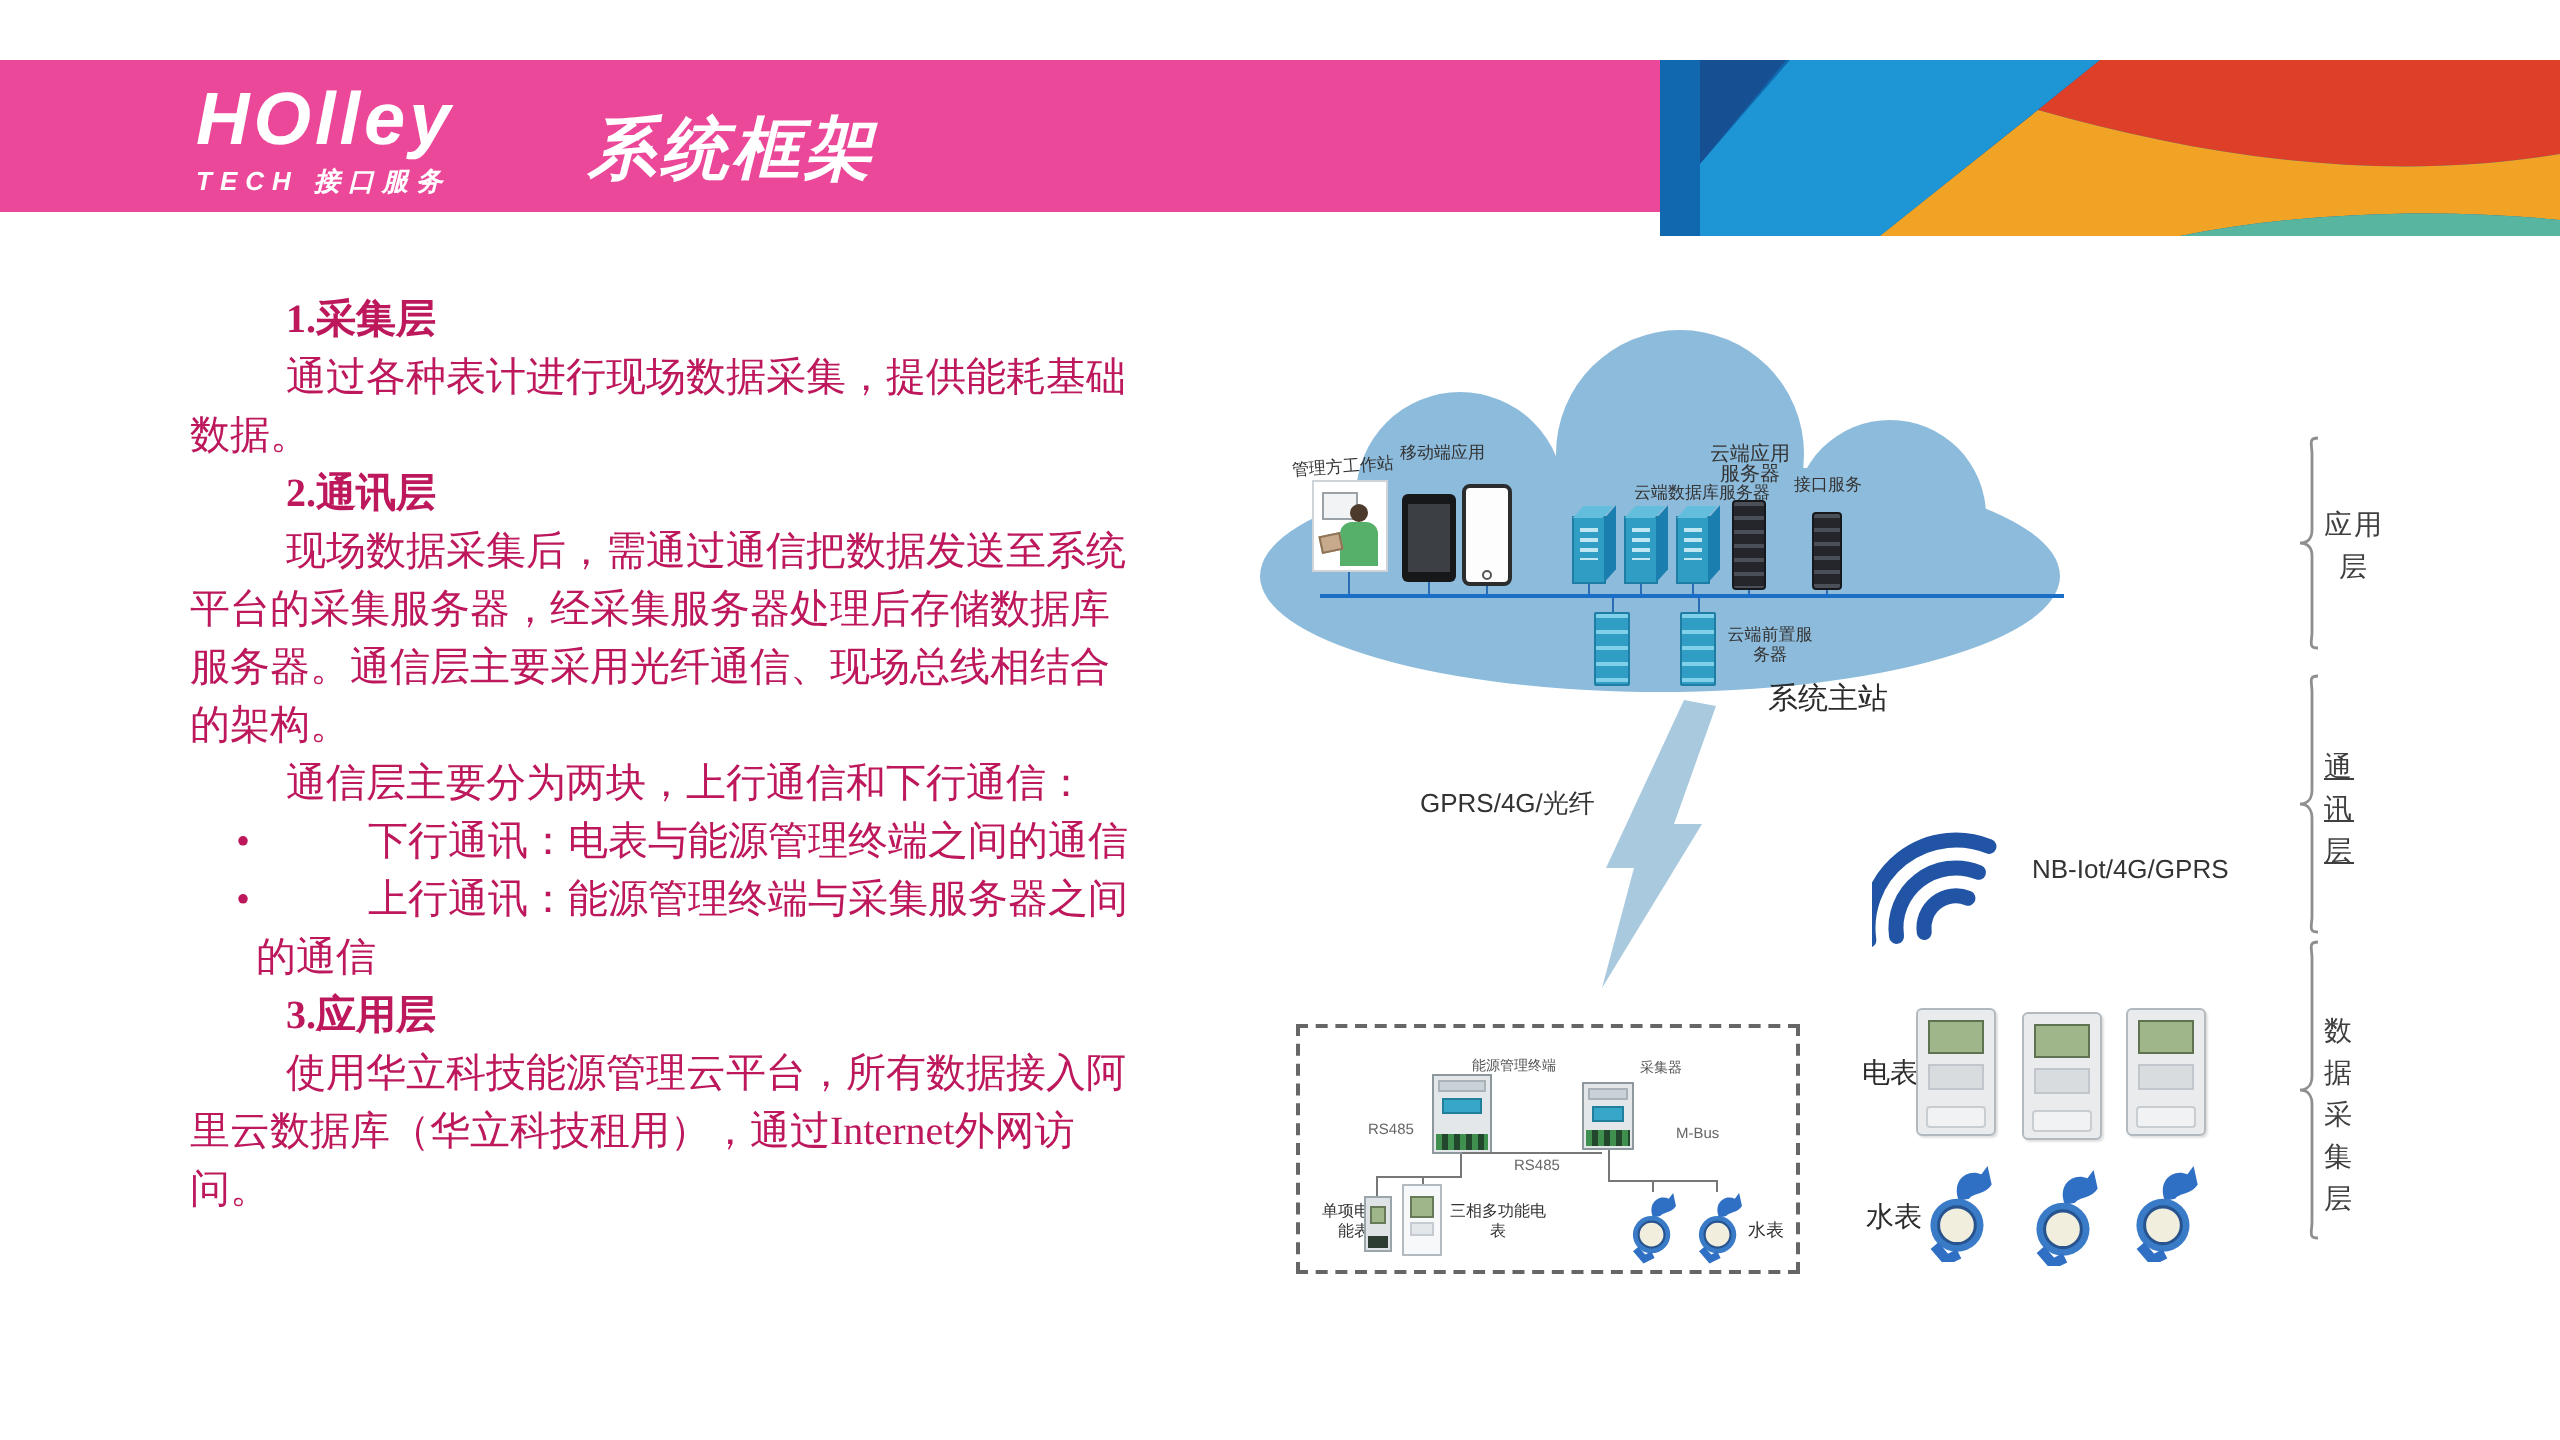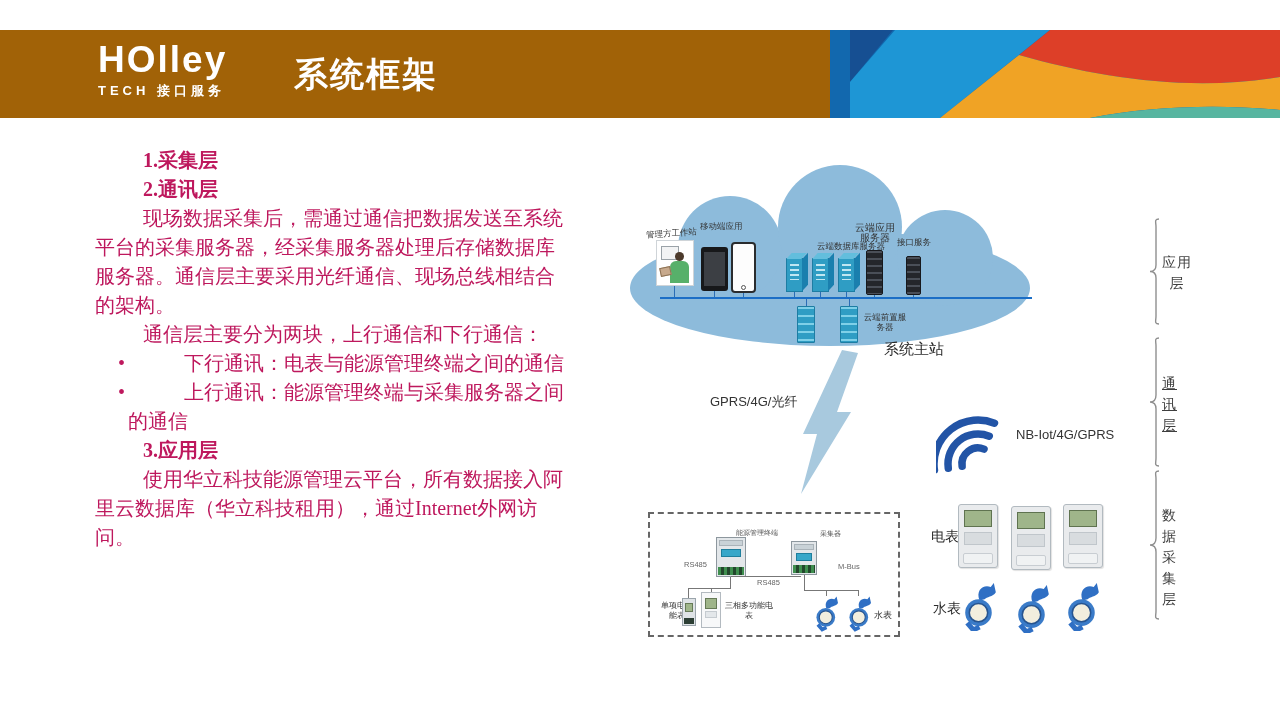--- a/index.html
+++ b/index.html
@@ -1,21 +1,21 @@
 <!DOCTYPE html>
 <html><head>
 <meta charset="utf-8">
 <style>
   * { margin:0; padding:0; box-sizing:border-box; }
   html,body { width:1280px; height:720px; background:#fff; overflow:hidden; }
   .slide { position:relative; width:1280px; height:720px; background:#fff;
            font-family:"Liberation Sans", sans-serif; }
 
   
-  .header { position:absolute; left:0; top:30px; width:1280px; height:88px; background:#a16207; }
+  .header { position:absolute; left:0; top:30px; width:1280px; height:76px; background:#ec4899;font-style:italic; }
   .header-art { position:absolute; right:0; top:0; width:450px; height:88px; }
   .logo { position:absolute; left:98px; top:10px; color:#fff; }
   .logo-main { font-size:37px; font-weight:bold; letter-spacing:2px; line-height:40px;
                font-family:"Liberation Sans", sans-serif; }
   .logo-sub { font-size:13px; font-weight:bold; letter-spacing:4px; margin-top:2px; }
   .page-title { position:absolute; left:294px; top:22px; color:#fff; font-size:34px;
                 font-weight:bold; letter-spacing:2px; }
 
   
   .text-col { position:absolute; left:95px; top:146px; width:472px; color:#be185d;
@@ -113,20 +113,21 @@
     </svg>
     <div class="logo">
       <div class="logo-main">HOlley</div>
       <div class="logo-sub">TECH 接口服务</div>
     </div>
     <div class="page-title">系统框架</div>
   </div>
 
   <div class="text-col">
     <p class="bt-h">1.采集层</p>
+    <p class="bt-p">通过各种表计进行现场数据采集，提供能耗基础数据。</p>
     <p class="bt-h">2.通讯层</p>
     <p class="bt-p">现场数据采集后，需通过通信把数据发送至系统平台的采集服务器，经采集服务器处理后存储数据库服务器。通信层主要采用光纤通信、现场总线相结合的架构。</p>
     <p class="bt-p">通信层主要分为两块，上行通信和下行通信：</p>
     <p class="bullet-item"><span class="bullet-mark">•</span><span>下行通讯：电表与能源管理终端之间的通信</span></p>
     <p class="bullet-item"><span class="bullet-mark">•</span><span>上行通讯：能源管理终端与采集服务器之间的通信</span></p>
     <p class="bt-h">3.应用层</p>
     <p class="bt-p">使用华立科技能源管理云平台，所有数据接入阿里云数据库（华立科技租用），通过Internet外网访问。</p>
   </div>
 
   <svg class="cloud-svg" viewBox="0 0 430 190">

